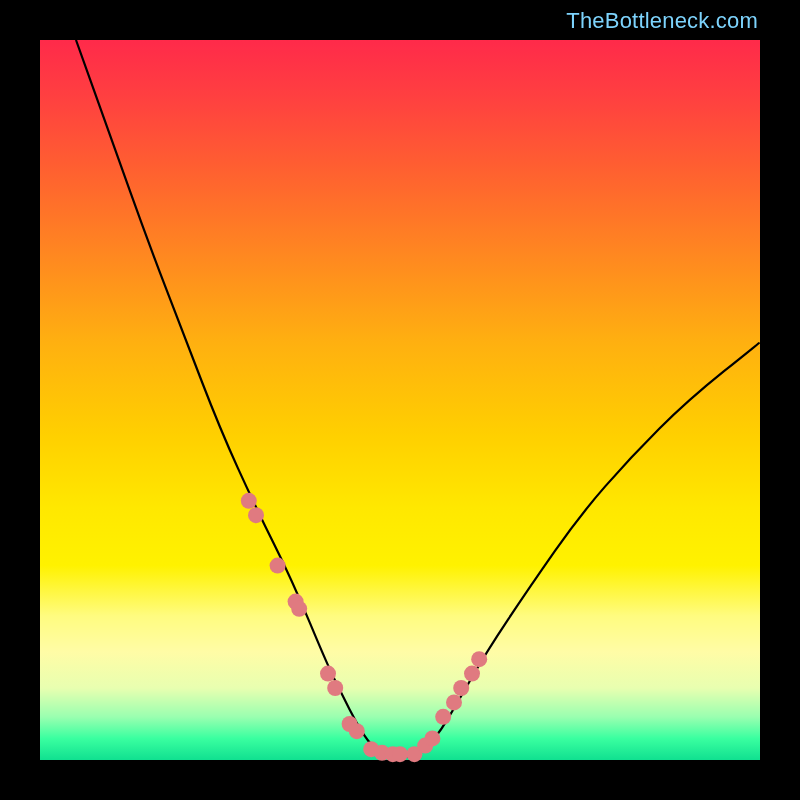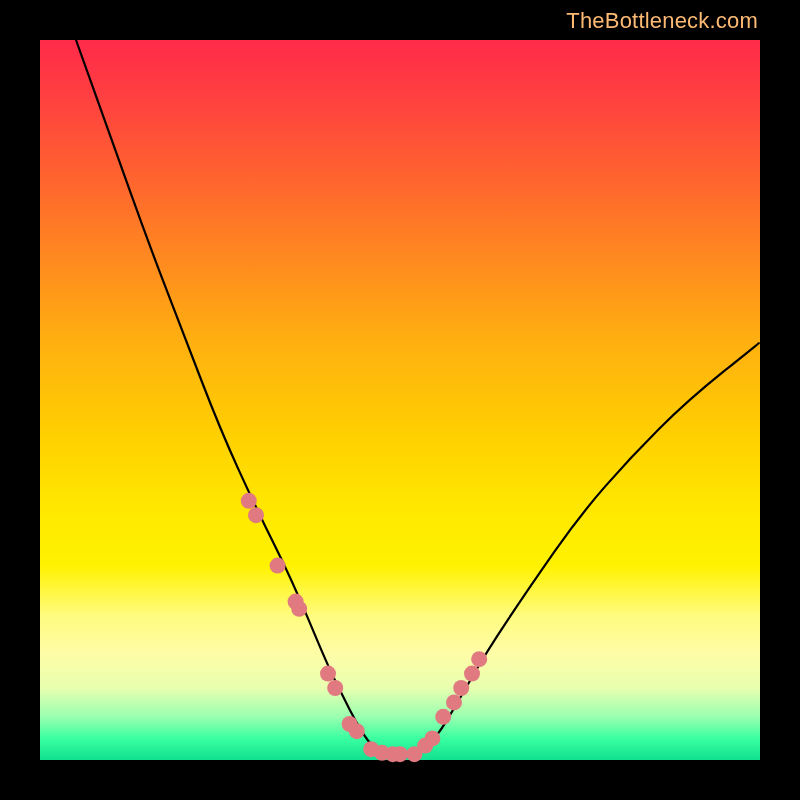--- a/index.html
+++ b/index.html
@@ -45,21 +45,21 @@
     left: 0;
     top: 0;
     width: 720px;
     height: 720px;
     overflow: visible;
   }
   .watermark {
     position: absolute;
     right: 42px;
     top: 8px;
-    color: #fdba74;
+    color: #7dd3fc;
     font-size: 22px;
     font-weight: 500;
     letter-spacing: 0.2px;
     user-select: none;
   }
   .curve {
     fill: none;
     stroke: #000;
     stroke-width: 2.2px;
   }

